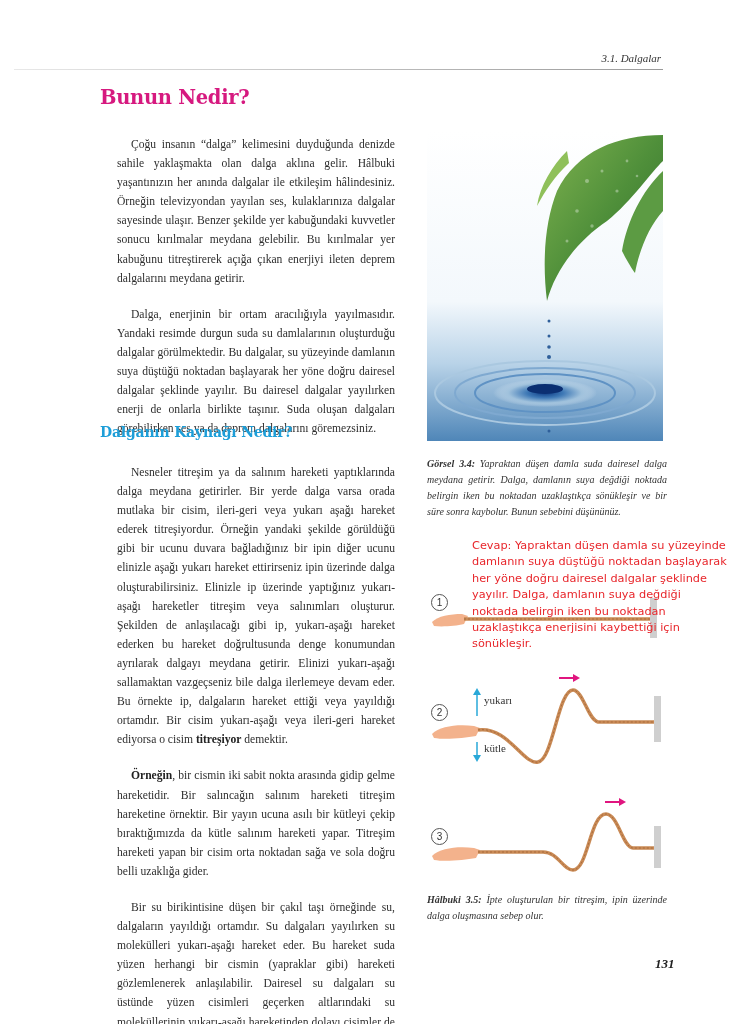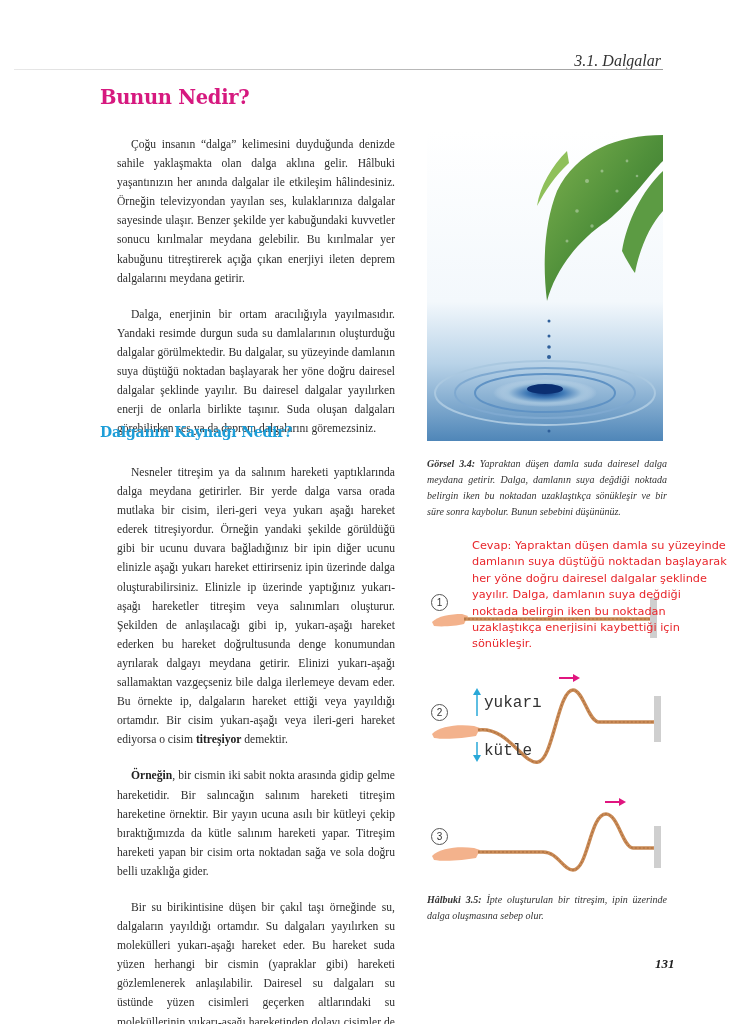--- a/index.html
+++ b/index.html
@@ -1,32 +1,32 @@
 <!DOCTYPE html>
 <html><head>
 <meta charset="utf-8">
 <style>
   html, body { margin: 0; padding: 0; }
   body { width: 736px; height: 1024px; background: #ffffff; position: relative; overflow: hidden; font-family: "DejaVu Serif", serif; color: #2b2b2b; }
-  .header-label { position: absolute; right: 75px; top: 52px; font-family: "Liberation Serif", serif; font-style: italic; font-size: 16px; color: #333; }
+  .header-label { position: absolute; right: 75px; top: 52px; font-family: "Liberation Serif", serif; font-style: italic; font-size: 11px; color: #333; }
   .header-rule { position: absolute; left: 14px; right: 73px; top: 69px; height: 1px; background: linear-gradient(to right, #e8e8e8, #9a9a9a); }
   .title { position: absolute; left: 100px; top: 86px; font-family: "DejaVu Serif", serif; font-weight: bold; font-size: 19.5px; color: #d6197f; letter-spacing: -0.3px; }
   .subtitle { position: absolute; left: 100px; top: 424px; font-family: "DejaVu Serif", serif; font-weight: bold; font-size: 14px; color: #1d9ed8; letter-spacing: -0.2px; }
   .col { position: absolute; left: 100px; width: 312px; font-family: "Liberation Serif", serif; font-size: 11.6px; line-height: 19.1px; text-align: justify; color: #2e2e2e; }
   .col p { margin: 17px; text-indent: 14px; }
   .col p.gap { margin-top: 8px; }
   .col b { font-weight: bold; color: #222; }
   .figure { position: absolute; left: 427px; top: 131px; width: 236px; height: 310px; overflow: hidden; }
   .caption { position: absolute; left: 427px; width: 240px; font-family: "Liberation Serif", serif; font-style: italic; font-size: 10px; line-height: 16px; color: #333; text-align: justify; }
   .caption b { font-style: italic; font-weight: bold; }
   .answer { position: absolute; left: 472px; top: 538px; width: 270px; font-family: "DejaVu Sans", sans-serif; font-size: 11.3px; line-height: 16.4px; color: #e8262b; white-space: nowrap; z-index: 3; }
   .answer div { margin: 0; }
   .rope-fig { position: absolute; left: 428px; width: 240px; }
   .circle-num { position: absolute; width: 15px; height: 15px; border: 1px solid #555; border-radius: 50%; font-family: "Liberation Sans", sans-serif; font-size: 10px; text-align: center; line-height: 15px; color: #333; background: #fff; }
-  .dir-label { position: absolute; font-family: Liberation Mono, monospace; font-size: 16px; color: #333; }
+  .dir-label { position: absolute; font-family: Liberation Serif, serif; font-size: 11px; color: #333; }
   .page-num { position: absolute; left: 655px; top: 956px; font-family: "Liberation Serif", serif; font-weight: bold; font-style: italic; font-size: 13px; color: #222; }
 </style>
 </head>
 <body>
 
 <div class="header-label">3.1. Dalgalar</div>
 <div class="header-rule"></div>
 
 <div class="title">Bunun Nedir?</div>
 

